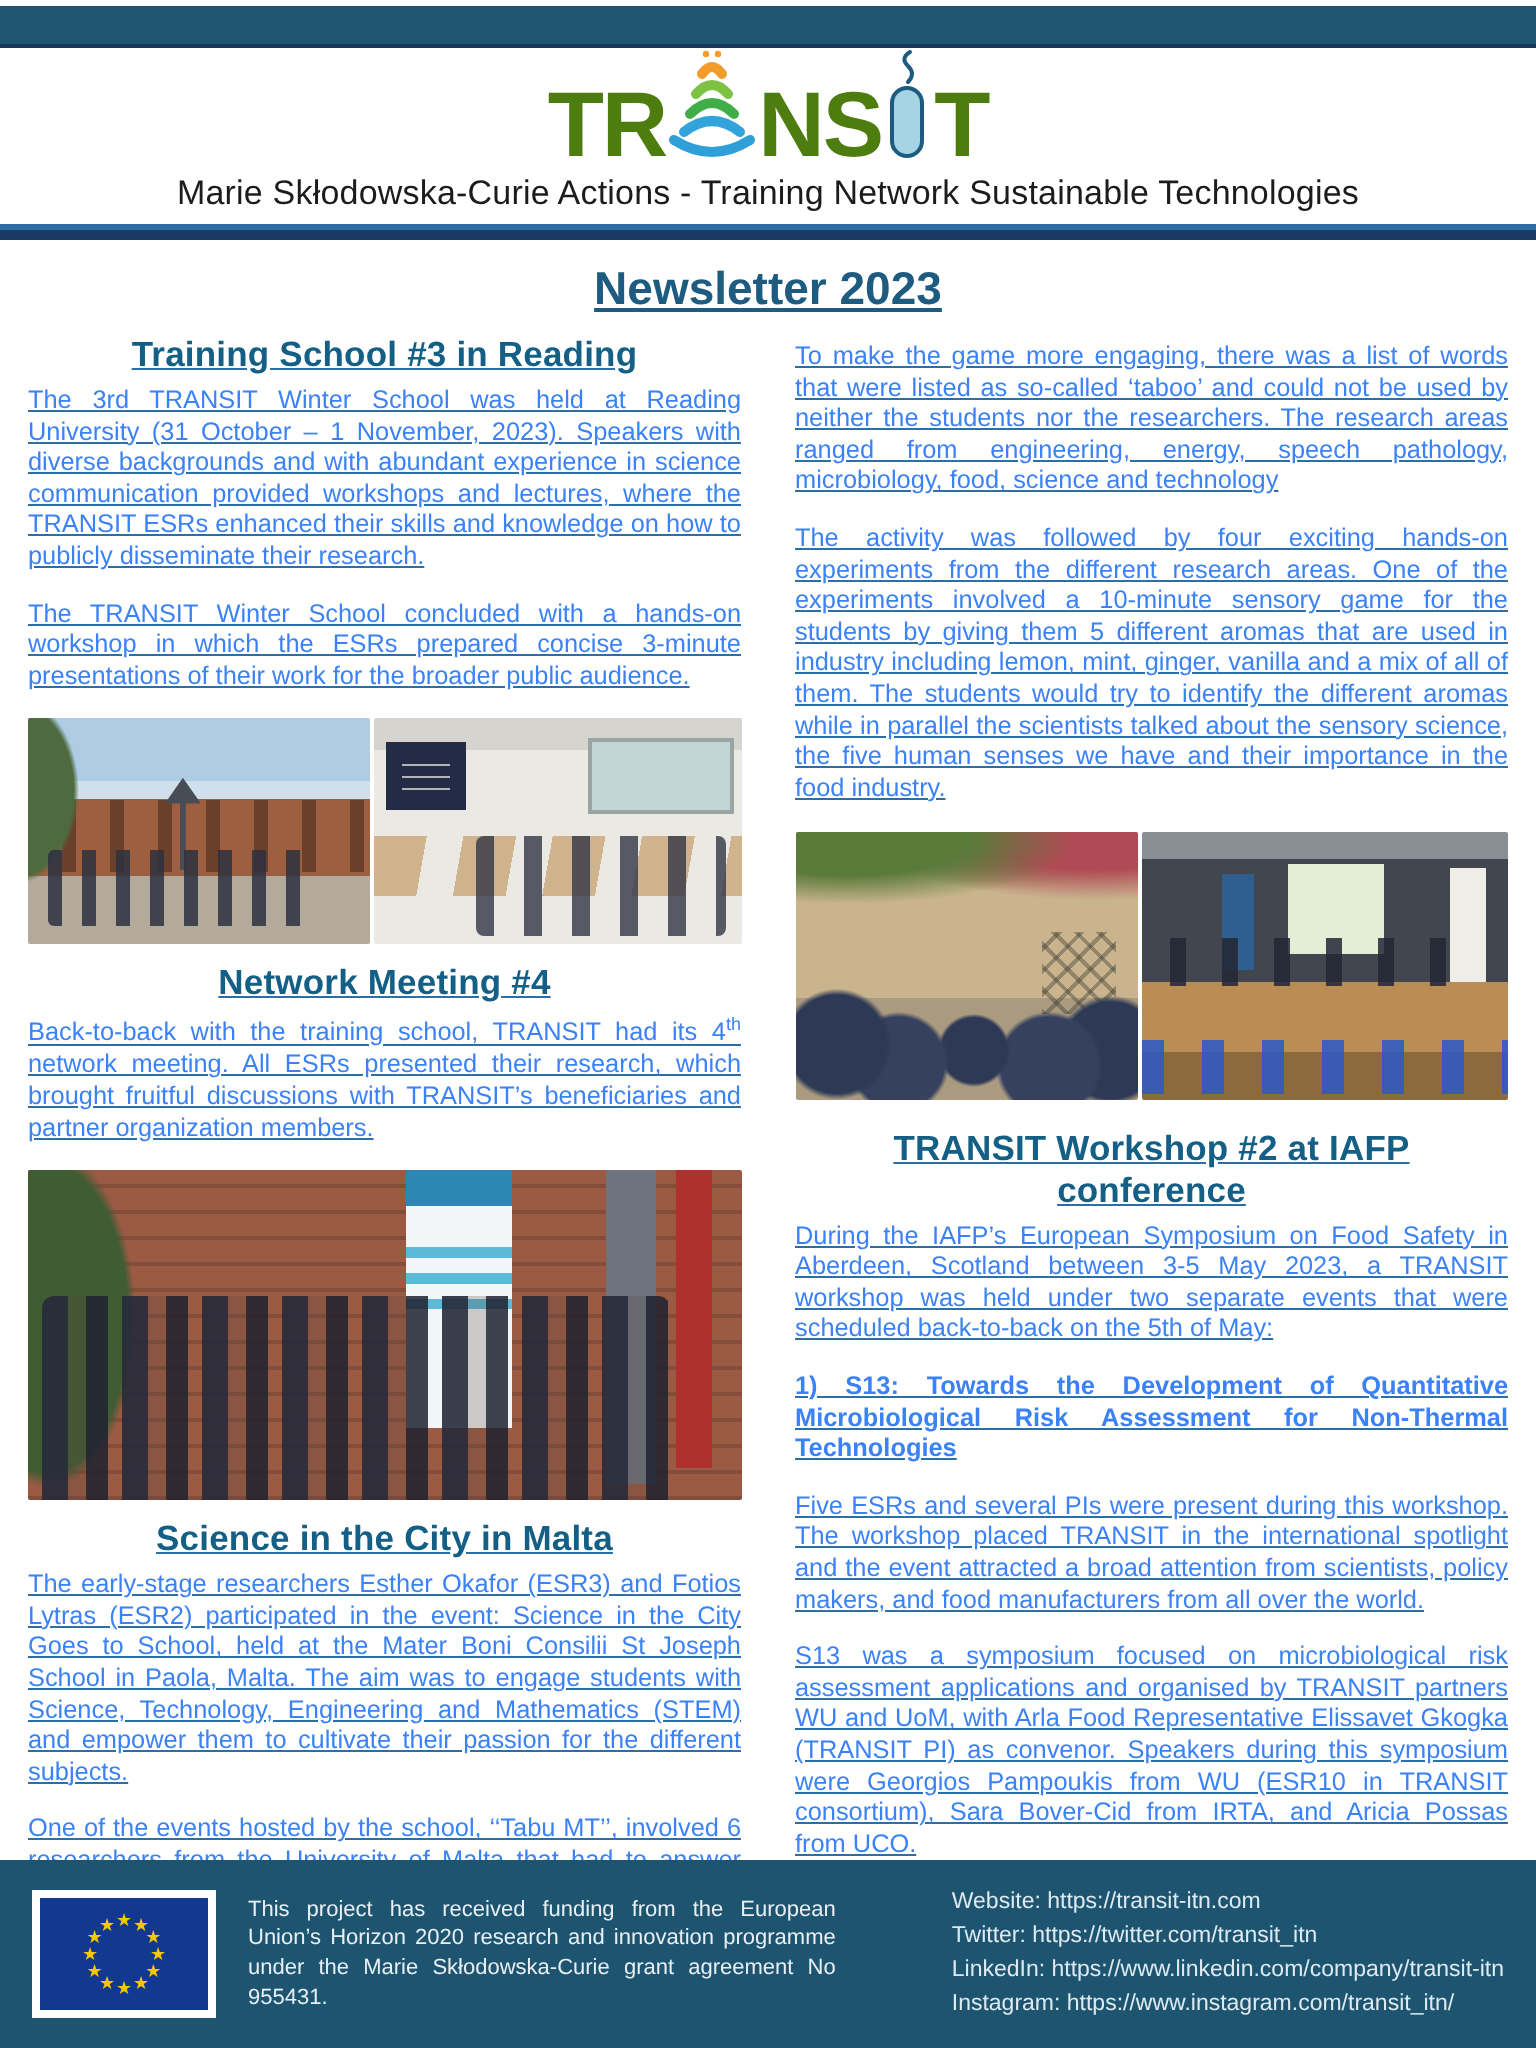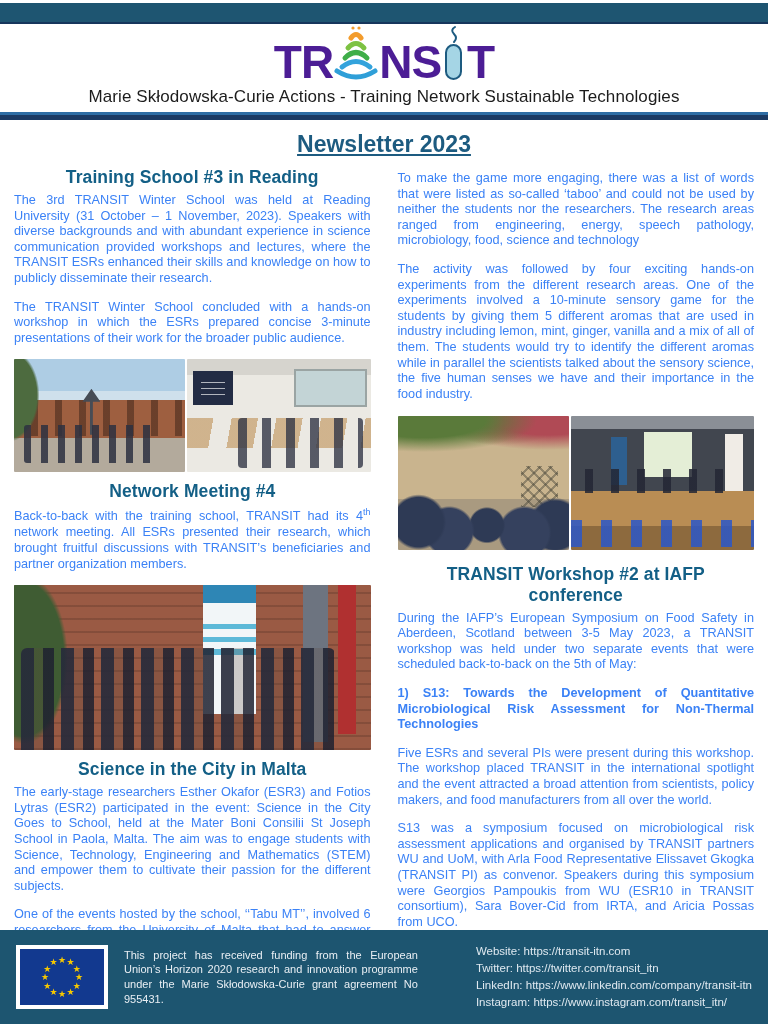--- a/index.html
+++ b/index.html
@@ -6,28 +6,28 @@
   html,body { width:768px; height:1024px; }
   body {
     font-family: "Liberation Sans", sans-serif;
     background:#fff; color:#2b6fa4; overflow:hidden; position:relative;
   }
   .page { width:768px; height:1024px; position:relative; background:#fff; overflow:hidden; }
 
   
   .top-bar { margin-top:3px; height:21px; background:#1e5571; border-bottom:2px solid #16365c; }
   .logo-row { display:flex; justify-content:center; align-items:flex-end; height:60px; margin-top:1px; }
-  .logo-letter { font-size:46px; font-weight:bold; color:#4c1d95; line-height:.95; letter-spacing:-1px; }
+  .logo-letter { font-size:46px; font-weight:bold; color:#4d7c0f; line-height:.95; letter-spacing:-1px; }
   .logo-glyph { display:inline-block; }
   .tagline { text-align:center; font-size:17px; color:#1c1c1c; margin-top:2px; letter-spacing:.1px; }
   .header-rule { margin-top:5px; height:8px; background:linear-gradient(180deg,#2e6da4 0 3px,#1b3a63 3px 100%); }
   .newsletter-title { text-align:center; font-size:23px; font-weight:bold; text-decoration:underline; color:#1d5b80; margin:11px 0 9px; }
 
   
-  .content { display:grid; grid-template-columns:1fr 1fr; column-gap:27px; padding:0 14px; }
+  .content { display:grid; grid-template-columns:1fr 1fr; column-gap:27px; padding:0 14px;text-decoration:underline; }
   h2.section { font-size:17.5px; font-weight:bold; color:#135f86; text-align:center; margin:9px 0 5px; letter-spacing:.1px; }
   p.body { font-size:12.7px; line-height:1.23; color:#3b82f6; text-align:justify; margin:0 0 13px; }
   p.body.bold { font-weight:bold; }
   sup { font-size:9px; }
 
   
   .photo-strip { display:flex; gap:2px; margin:3px 0 4px; }
   .photo { position:relative; overflow:hidden; border-radius:1px; }
   .photo > div { position:absolute; }
 

